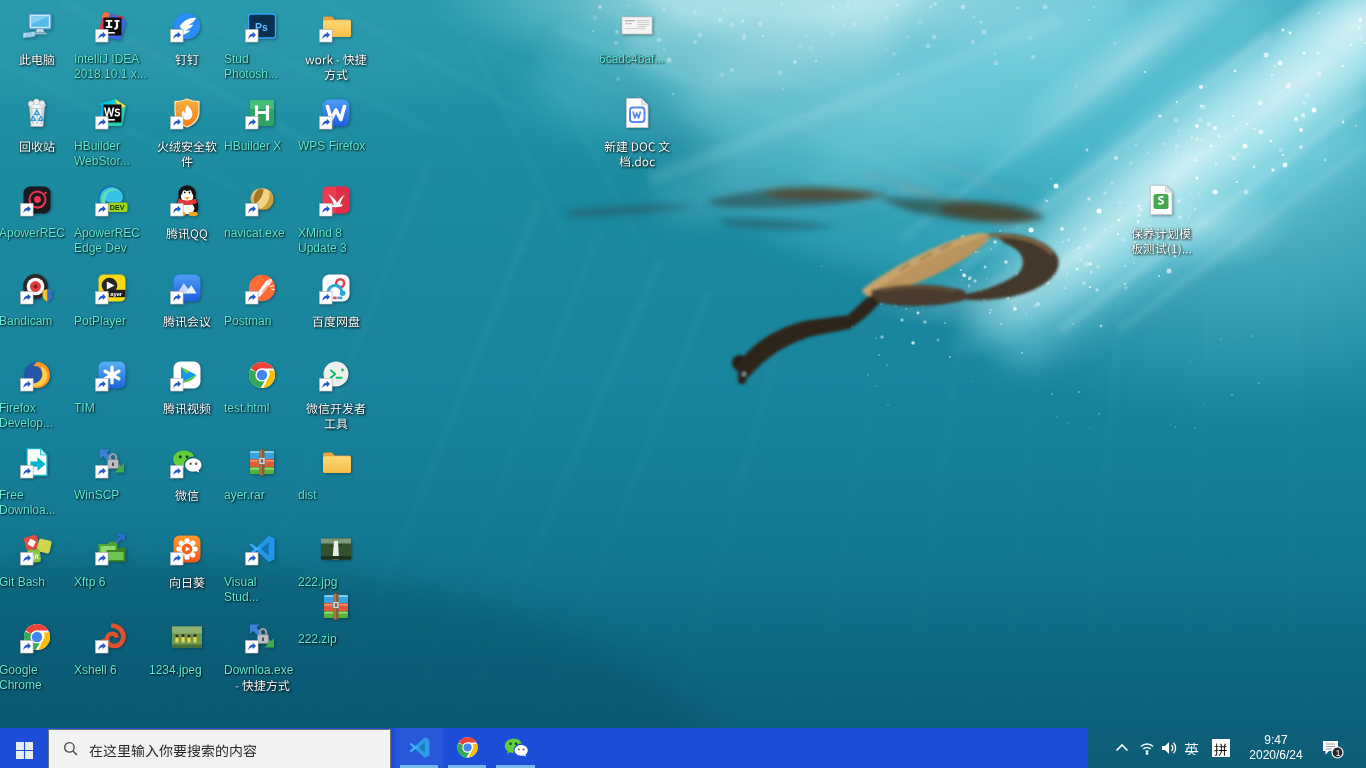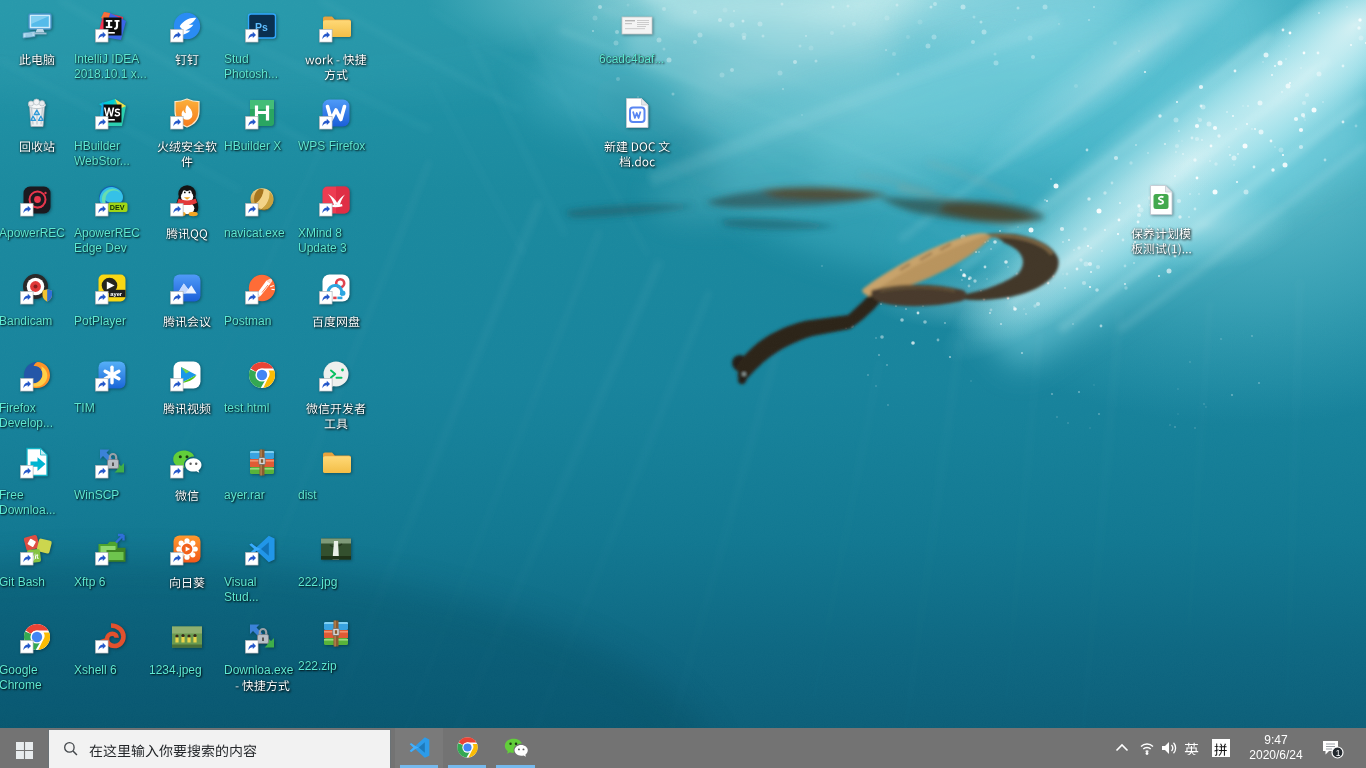--- a/index.html
+++ b/index.html
@@ -1,21 +1,21 @@
 <!DOCTYPE html>
 <html><head><meta charset="utf-8">
 <style>html,body{margin:0;padding:0;width:1366px;height:768px;overflow:hidden;background:#0d6a84;}
 body{font-family:"Liberation Sans",sans-serif;position:relative;}
 #wall{position:absolute;left:0;top:0;width:1366px;height:768px;}
 .ic{position:absolute;width:76px;text-align:left;color:#5eead4;font-size:12px;line-height:15px;}
 .ic svg.mi{display:block;margin:0 auto;overflow:visible;filter:drop-shadow(1px 1.5px 1.5px rgba(0,20,30,.4));}
 .ic .t{margin-top:10px;}
 .ic .t svg{display:block;margin:0 auto;filter:drop-shadow(1px 1.2px 1px rgba(0,0,0,.85)) drop-shadow(0 0 1px rgba(0,0,0,.4));}
 .ic .tl{text-shadow:1px 1.2px 2px rgba(0,0,0,.95),0 0 1px rgba(0,0,0,.6);}
-#bar{position:absolute;left:0;top:728px;width:1366px;height:40px;background:#737373;}
+#bar{position:absolute;left:0;top:728px;width:1088px;height:40px;background:#1d4ed8;}
 #sbox{position:absolute;left:48px;top:1px;width:343px;height:39px;background:#f2f2f2;border:1px solid #6a7276;border-bottom:none;box-sizing:border-box;}
 #sbox svg,#sbox div{z-index:2}
 .ul{position:absolute;top:37px;height:3px;background:#76b9ed;}
 </style></head>
 <body>
 <svg width="0" height="0" style="position:absolute">
     <defs>
       <linearGradient id="gfold" x1="0" y1="0" x2="0" y2="1">
         <stop offset="0" stop-color="#ffd977"></stop>
         <stop offset="1" stop-color="#f3be47"></stop>
@@ -1202,21 +1202,21 @@
           <path d="M7.8 2.7 L11 5.9 L7.8 9.1 L7.8 7.2 C5.8 7.2 4.4 8.2 3.3 10.2 C3.4 7 5 4.9 7.8 4.6 Z" fill="#2558ca"></path>
         </g>
       </svg>
       <div class="t">
         <div class="tl">Downloa.exe</div>
         <svg width="55" height="15" viewBox="0 -12.2 55 15">
           <path d="M0.6 -2.9H3.6V-3.8H0.6Z M8.9 -10.1V0.9H9.8V-10.1ZM7.8 -7.8C7.7 -6.8 7.5 -5.5 7.2 -4.7L7.9 -4.4C8.2 -5.3 8.4 -6.7 8.5 -7.7ZM9.8 -7.9C10.2 -7.2 10.6 -6.2 10.7 -5.6L11.4 -6.0C11.2 -6.5 10.8 -7.5 10.5 -8.1ZM16.5 -4.6H14.7C14.7 -5.1 14.7 -5.6 14.7 -6.1V-7.3H16.5ZM13.8 -10.1V-8.2H11.5V-7.3H13.8V-6.1C13.8 -5.6 13.8 -5.1 13.8 -4.6H10.8V-3.7H13.6C13.3 -2.2 12.5 -0.7 10.4 0.3C10.6 0.5 10.9 0.8 11.1 1.0C13.1 -0.1 14.0 -1.6 14.4 -3.1C15.1 -1.2 16.2 0.3 17.9 1.0C18.0 0.7 18.3 0.3 18.5 0.2C16.9 -0.5 15.7 -1.9 15.1 -3.7H18.4V-4.6H17.4V-8.2H14.7V-10.1Z M23.8 -3.2C23.6 -1.6 23.1 -0.3 22.2 0.5C22.4 0.6 22.7 0.9 22.9 1.0C23.4 0.5 23.8 -0.2 24.1 -0.9C25.0 0.5 26.2 0.9 28.1 0.9H30.2C30.2 0.6 30.3 0.3 30.5 0.1C30.0 0.1 28.4 0.1 28.1 0.1C27.7 0.1 27.3 0.0 27.0 0.0V-1.6H29.7V-2.3H27.0V-3.4H29.6V-5.1H30.5V-5.8H29.6V-7.5H27.0V-8.3H30.2V-9.0H27.0V-10.1H26.1V-9.0H23.2V-8.3H26.1V-7.5H23.7V-6.7H26.1V-5.8H23.0V-5.1H26.1V-4.1H23.7V-3.4H26.1V-0.2C25.4 -0.5 24.8 -1.0 24.4 -1.9C24.5 -2.3 24.6 -2.7 24.7 -3.1ZM28.8 -5.1V-4.1H27.0V-5.1ZM28.8 -5.8H27.0V-6.7H28.8ZM20.9 -10.1V-7.7H19.4V-6.8H20.9V-4.4L19.2 -3.9L19.4 -3.0L20.9 -3.5V-0.1C20.9 0.1 20.8 0.1 20.7 0.1C20.5 0.1 20.0 0.1 19.5 0.1C19.6 0.4 19.8 0.7 19.8 1.0C20.5 1.0 21.0 0.9 21.3 0.8C21.6 0.7 21.7 0.4 21.7 -0.1V-3.7L23.0 -4.2L22.9 -5.0L21.7 -4.6V-6.8H23.0V-7.7H21.7V-10.1Z M36.1 -9.8C36.4 -9.3 36.8 -8.5 36.9 -8.0H31.7V-7.1H34.9C34.8 -4.4 34.5 -1.3 31.4 0.3C31.6 0.4 31.9 0.8 32.1 1.0C34.3 -0.2 35.2 -2.2 35.6 -4.3H39.9C39.7 -1.6 39.5 -0.5 39.1 -0.1C39.0 -0.0 38.8 0.0 38.6 0.0C38.2 0.0 37.4 -0.0 36.5 -0.1C36.7 0.2 36.8 0.5 36.9 0.8C37.7 0.9 38.5 0.9 38.9 0.8C39.3 0.8 39.6 0.7 39.9 0.4C40.4 -0.1 40.6 -1.4 40.9 -4.8C40.9 -4.9 40.9 -5.2 40.9 -5.2H35.8C35.8 -5.8 35.9 -6.5 35.9 -7.1H42.1V-8.0H37.0L37.9 -8.4C37.7 -8.9 37.3 -9.6 37.0 -10.2Z M51.4 -9.5C52.0 -9.1 52.7 -8.4 53.1 -8.0L53.7 -8.5C53.4 -9.0 52.6 -9.6 52.0 -10.0ZM49.6 -10.0C49.6 -9.3 49.7 -8.6 49.7 -7.8H43.5V-7.0H49.8C50.1 -2.5 51.1 1.0 53.0 1.0C54.0 1.0 54.3 0.4 54.5 -1.7C54.2 -1.8 53.9 -2.0 53.7 -2.2C53.6 -0.6 53.4 0.0 53.1 0.0C51.9 0.0 51.0 -2.9 50.7 -7.0H54.2V-7.8H50.6C50.6 -8.5 50.6 -9.3 50.6 -10.0ZM43.6 -0.3 43.8 0.6C45.4 0.3 47.6 -0.2 49.6 -0.7L49.6 -1.5L47.0 -1.0V-4.3H49.2V-5.2H43.9V-4.3H46.1V-0.8Z" fill="#fff"></path>
         </svg>
       </div>
     </div>
-<div class="ic" style="left:298px;top:617px">
+<div class="ic" style="left:298px;top:590px">
       <svg class="mi" width="32" height="32" viewBox="0 0 32 32">
         <use href="#iwinrar"></use>
       </svg>
       <div class="t">
         <div class="tl">222.zip</div>
       </div>
     </div>
 <div class="ic" style="left:599px;top:10px">
       <svg class="mi" width="32" height="32" viewBox="0 0 32 32">
         <rect x="1" y="7" width="30" height="17" fill="#f4f4f4" stroke="#c9c9c9" stroke-width="0.8"></rect>

